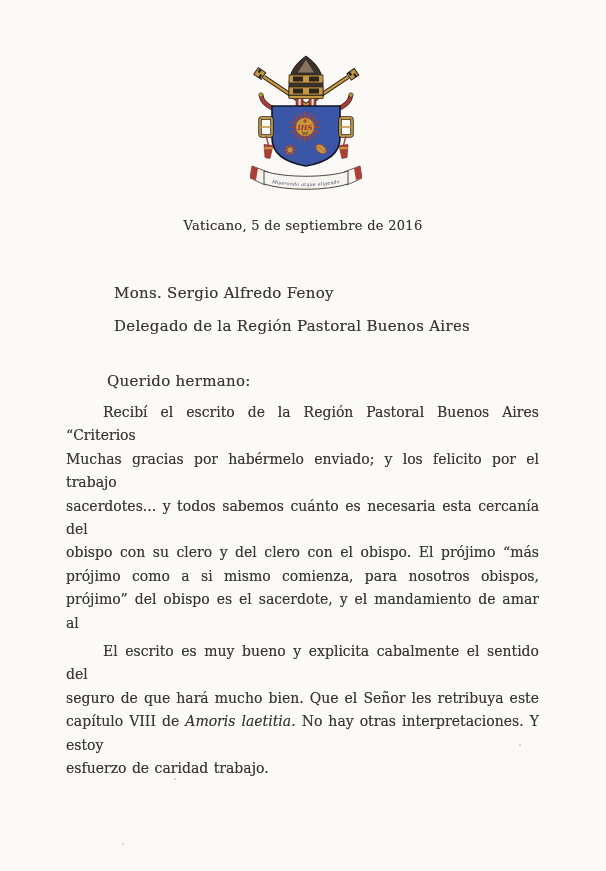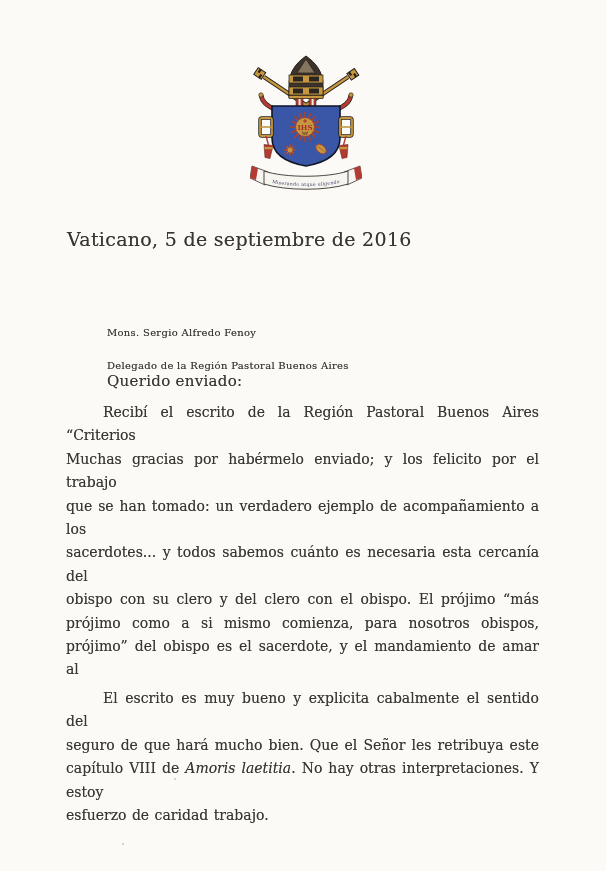--- a/index.html
+++ b/index.html
@@ -3,24 +3,24 @@
 <meta charset="utf-8">
 <style>
   html,body{margin:0;padding:0;}
   body{
     width:606px;height:871px;position:relative;overflow:hidden;
     background:#fbfaf7;
     font-family:"DejaVu Serif","Liberation Serif",serif;
     color:var(--text_color,#39352f);
   }
   .txt{ text-shadow:0 0 .6px rgba(58,53,47,.55); }
-  .crest{ position:absolute; left:250px; top:54px; width:112px; height:142px; }
+  .crest{ position:absolute; left:250px; top:54px; width:112px; height:142px;font-style:italic; }
   .crest svg{ filter: blur(.35px); }
-  .date{ position:absolute; left:67px; top:228px; width:472px; text-align:left; font-size:19px; letter-spacing:.3px; }
-  .recipient{ position:absolute; left:107px; top:277px; font-size:10px; line-height:33px; letter-spacing:.3px;margin-top:39px; }
+  .date{ position:absolute; left:67px; top:218px; width:472px; text-align:center; font-size:13px; letter-spacing:.3px; }
+  .recipient{ position:absolute; left:114px; top:277px; font-size:15px; line-height:33px; letter-spacing:.3px; }
   .salutation{ position:absolute; left:107px; top:372px; font-size:15px; letter-spacing:.3px; }
   .body{ position:absolute; left:66px; top:401px; width:473px; font-size:14px; }
   .line{ line-height:23.4px; word-spacing:1px; white-space:normal; }
   .line.just{ text-align:justify; text-align-last:justify; }
   .line.ind{ text-indent:37px; }
   .para + .para{ margin-top:5px; }
   .speck{ position:absolute; width:2px; height:2px; background:#9a958d; border-radius:50%; opacity:.5; }
   i{ font-style:italic; }
 </style>
 </head>
@@ -124,27 +124,26 @@
   </svg>
 </div>
 
 <div class="date txt">Vaticano, 5 de septiembre de 2016</div>
 
 <div class="recipient txt">
   <div>Mons. Sergio Alfredo Fenoy</div>
   <div>Delegado de la Región Pastoral Buenos Aires</div>
 </div>
 
-<div class="salutation txt">Querido enviado:</div>
+<div class="salutation txt">Querido hermano:</div>
 
 <div class="body txt" id="paragraphs">
     <div class="para">
       <div class="line just ind"><span>Recibí el escrito de la Región Pastoral Buenos Aires “Criterios</span></div>
       <div class="line just"><span>Muchas gracias por habérmelo enviado; y los felicito por el trabajo</span></div>
-      <div class="line just"><span>que se han tomado: un verdadero ejemplo de acompañamiento a los</span></div>
       <div class="line just"><span>sacerdotes... y todos sabemos cuánto es necesaria esta cercanía del</span></div>
       <div class="line just"><span>obispo con su clero y del clero con el obispo. El prójimo “más</span></div>
       <div class="line just"><span>prójimo como a si mismo comienza, para nosotros obispos,</span></div>
       <div class="line just"><span>prójimo” del obispo es el sacerdote, y el mandamiento de amar al</span></div>
     </div>
     <div class="para">
       <div class="line just ind"><span>El escrito es muy bueno y explicita cabalmente el sentido del</span></div>
       <div class="line just"><span>seguro de que hará mucho bien. Que el Señor les retribuya este</span></div>
       <div class="line just"><span>capítulo VIII de </span><i>Amoris laetitia</i><span>. No hay otras interpretaciones. Y estoy</span></div>
       <div class="line"><span>esfuerzo de caridad trabajo.</span></div>

